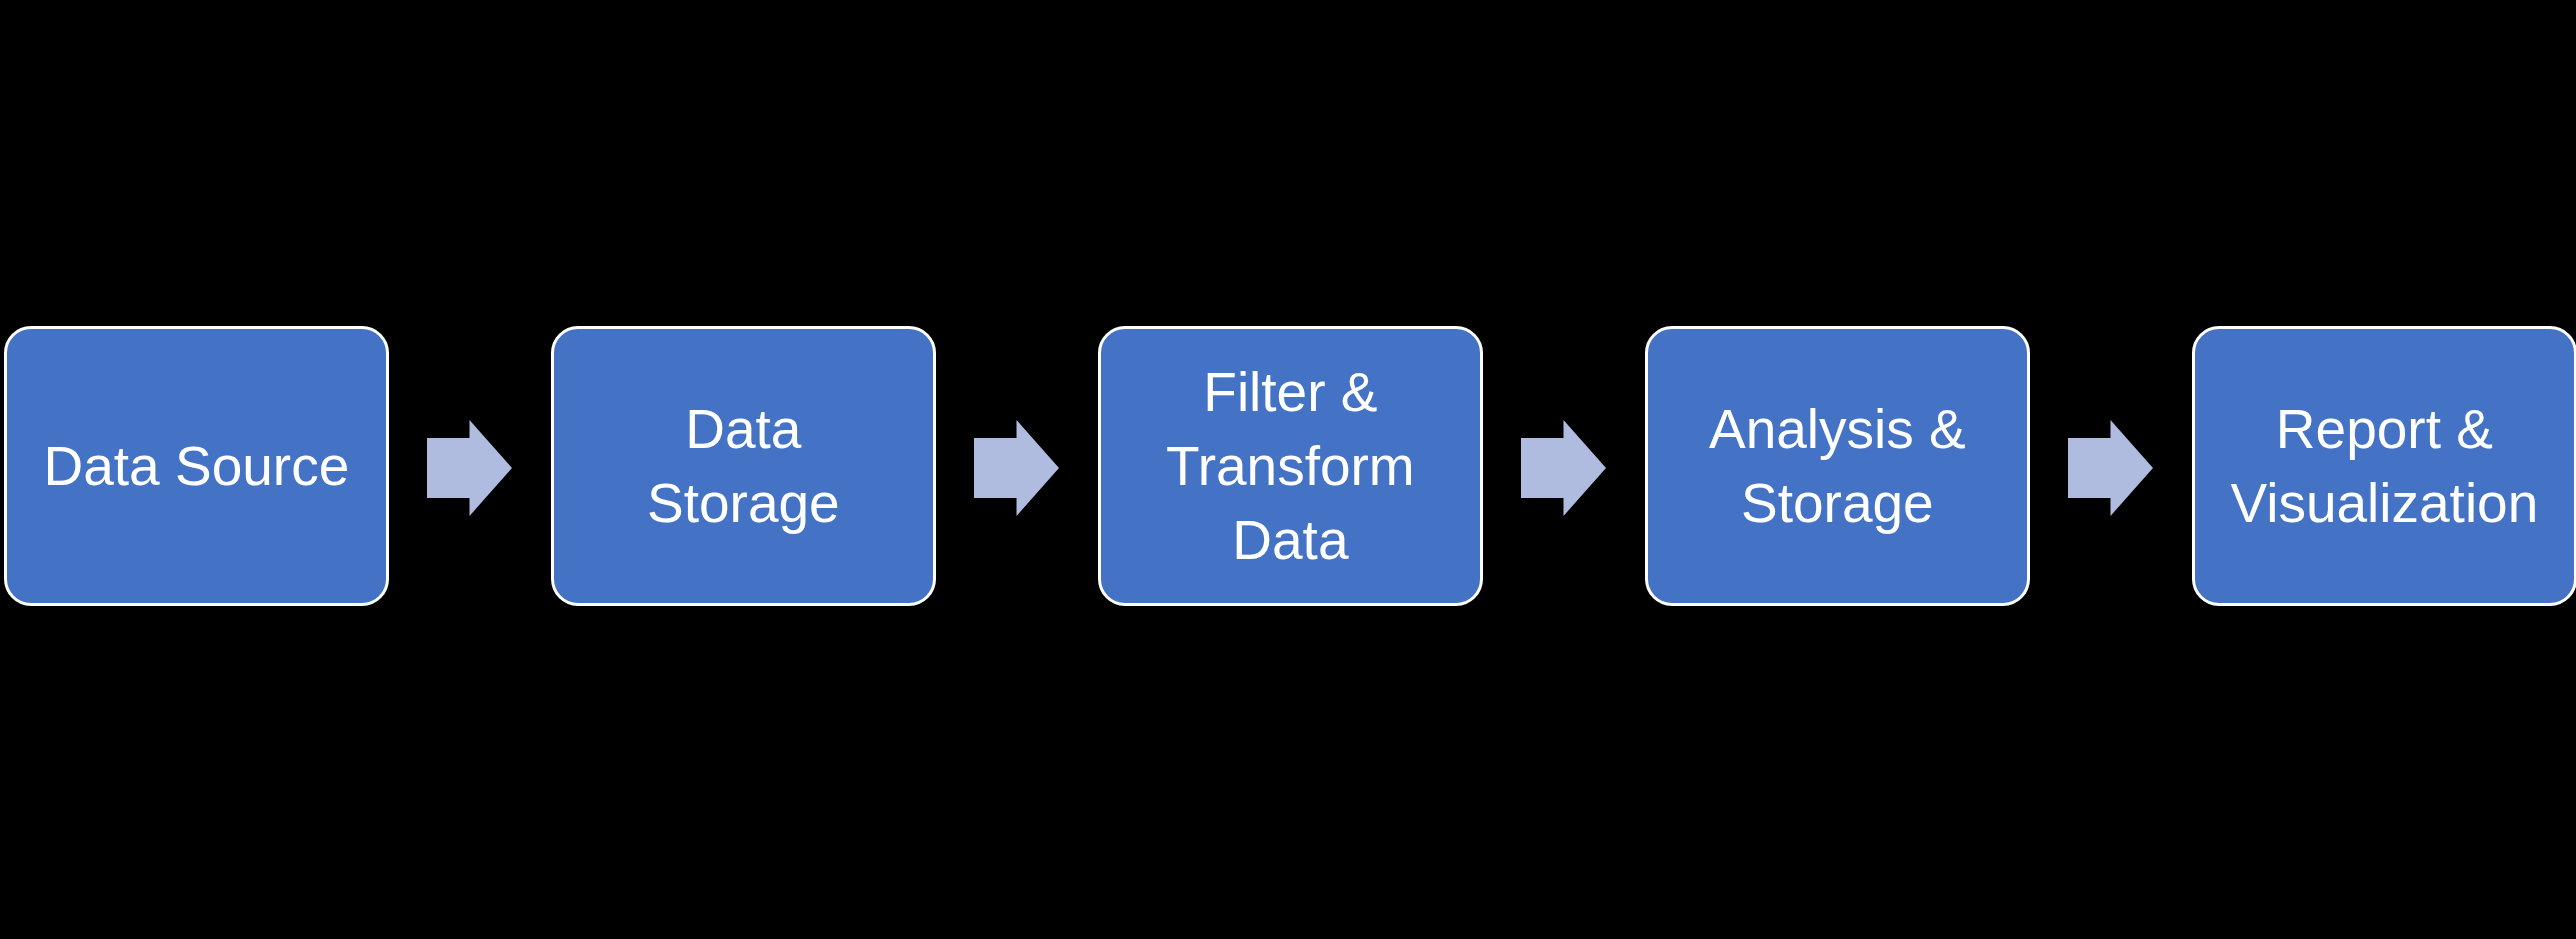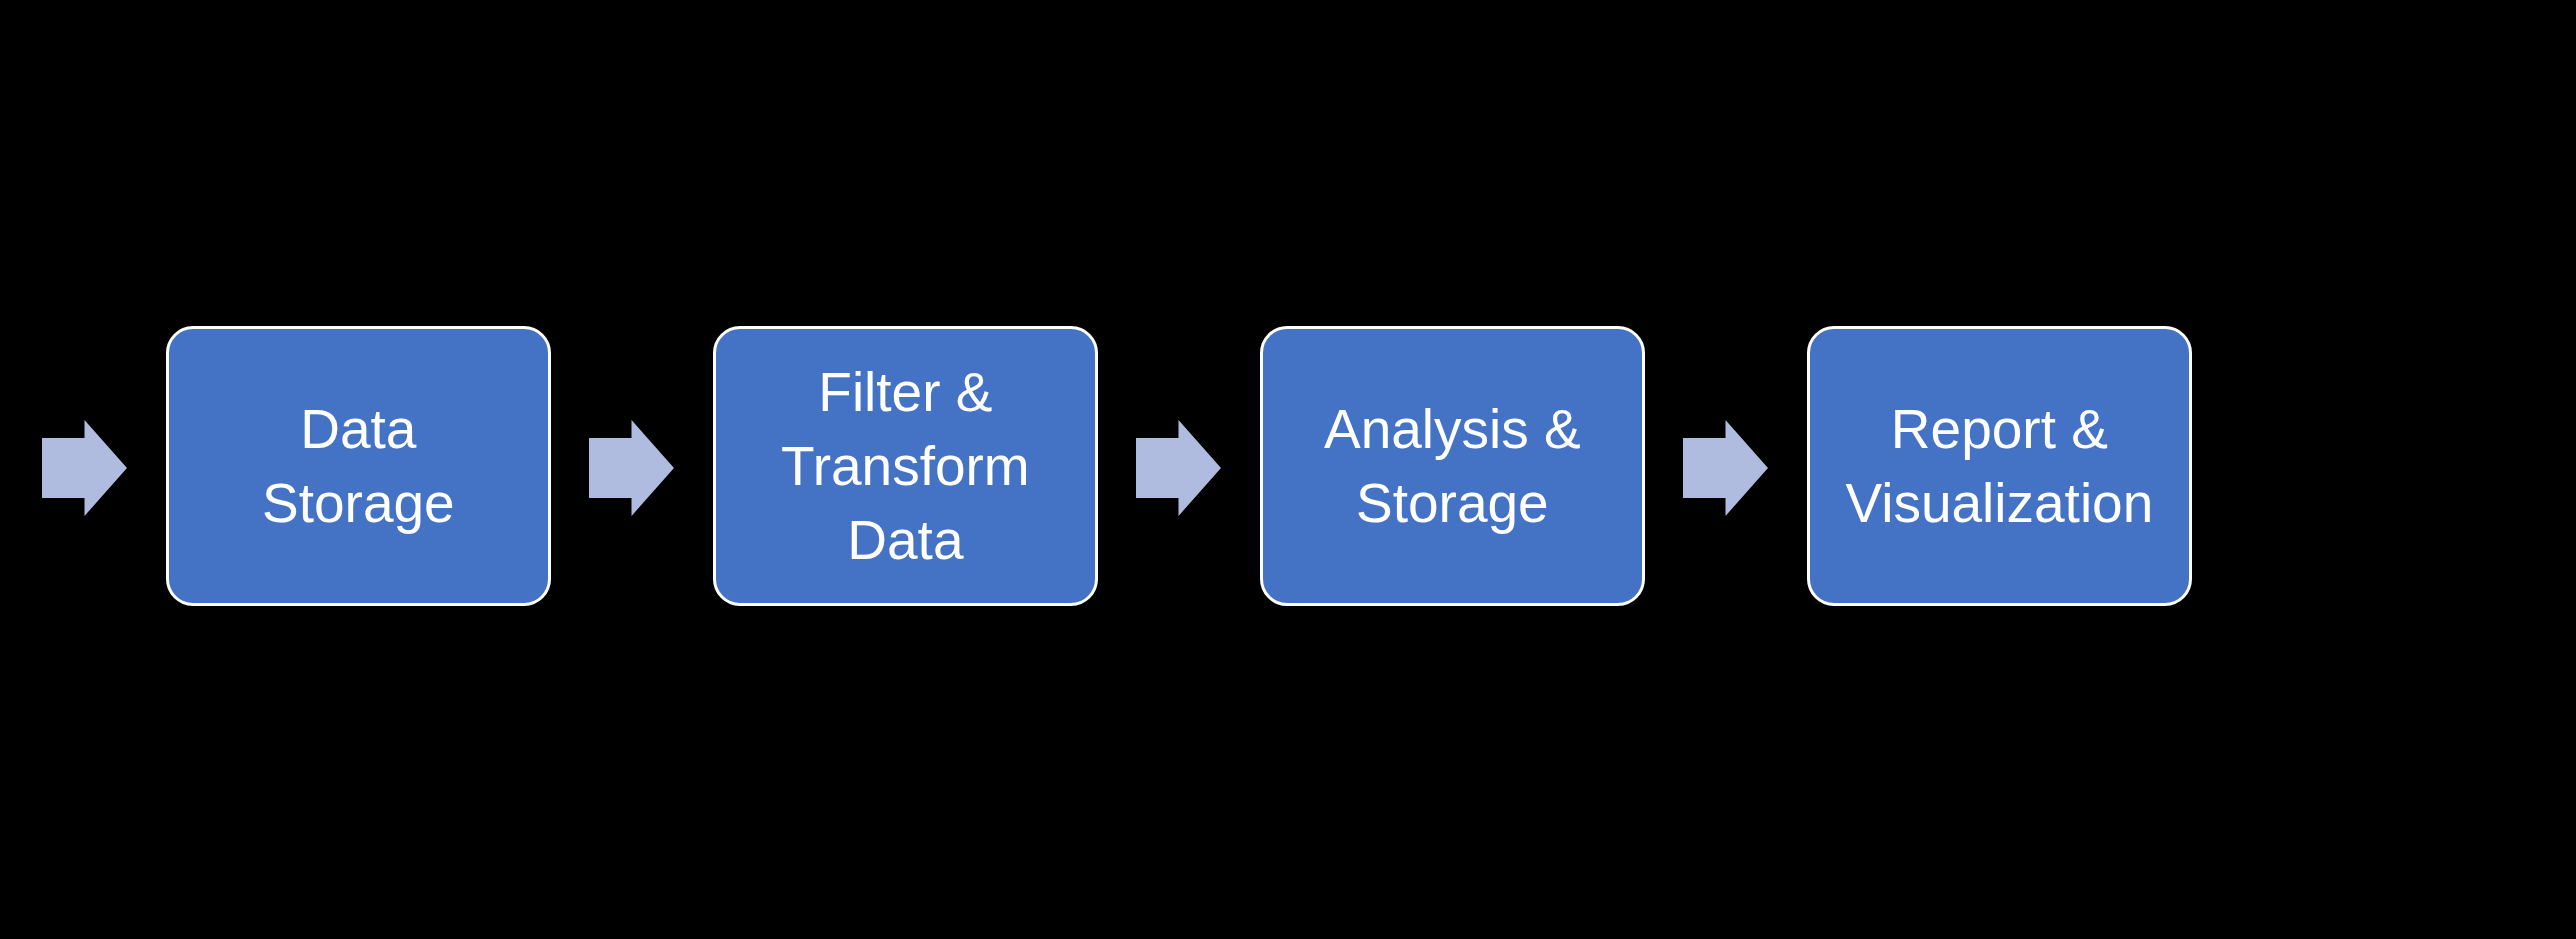--- a/index.html
+++ b/index.html
@@ -72,20 +72,23 @@
   .arrow-cell polygon {
     fill: var(--arrow-fill);
   }
 </style>
 </head>
 <body>
 
 <div class="canvas">
   <div class="flow-row">
 
+    <div class="step-box">
+      <div class="step-label">Data Source</div>
+    </div>
 
     <div class="arrow-cell">
       <svg viewBox="0 0 108 122" xmlns="http://www.w3.org/2000/svg" aria-hidden="true">
         <polygon points="0,23 54,23 54,0 108,61 54,122 54,99 0,99"></polygon>
       </svg>
     </div>
 
     <div class="step-box">
       <div class="step-label">Data<br>Storage</div>
     </div>

